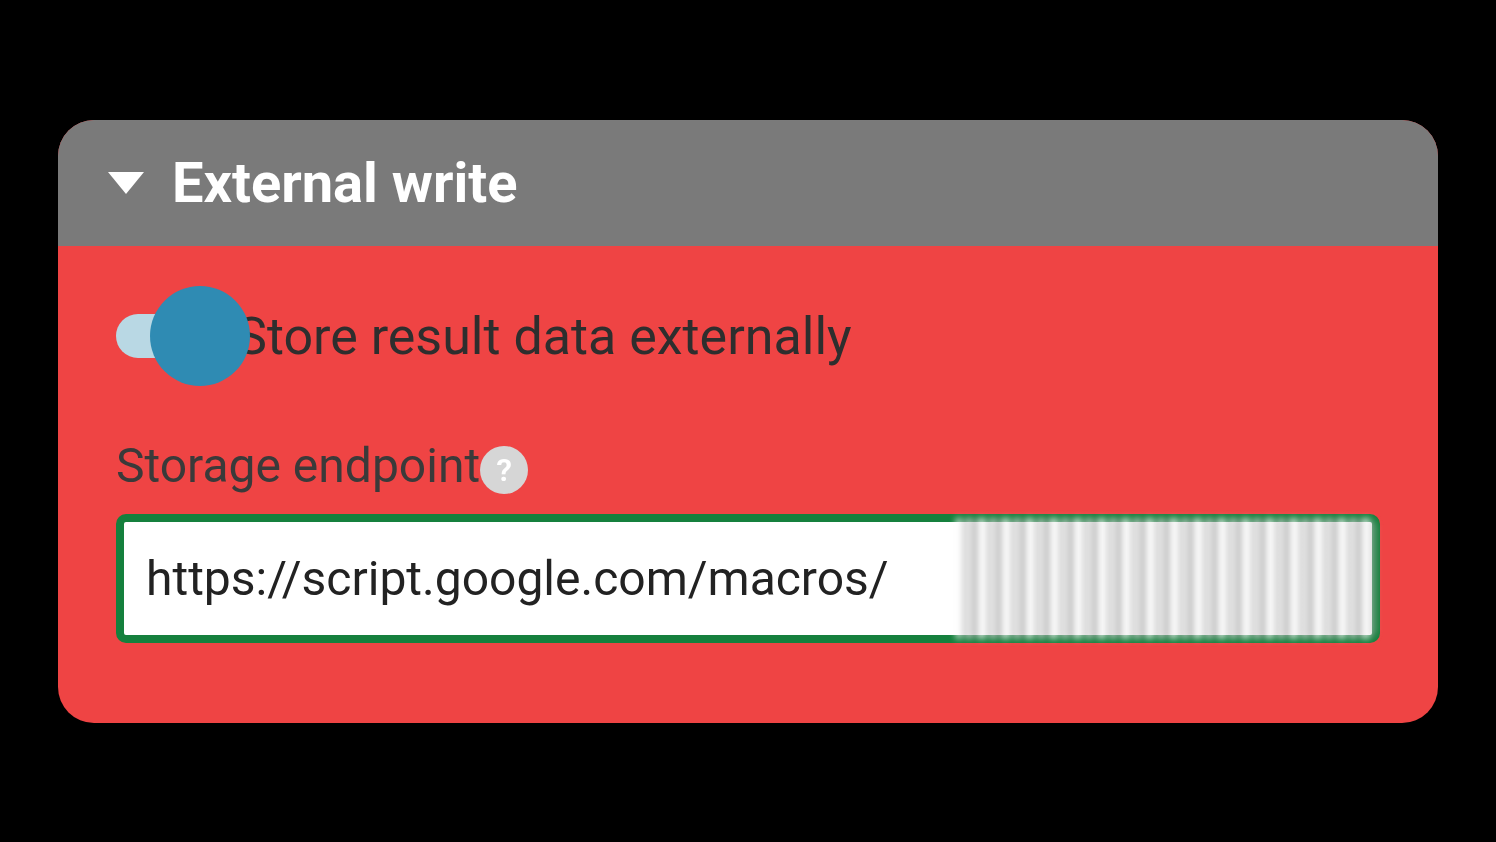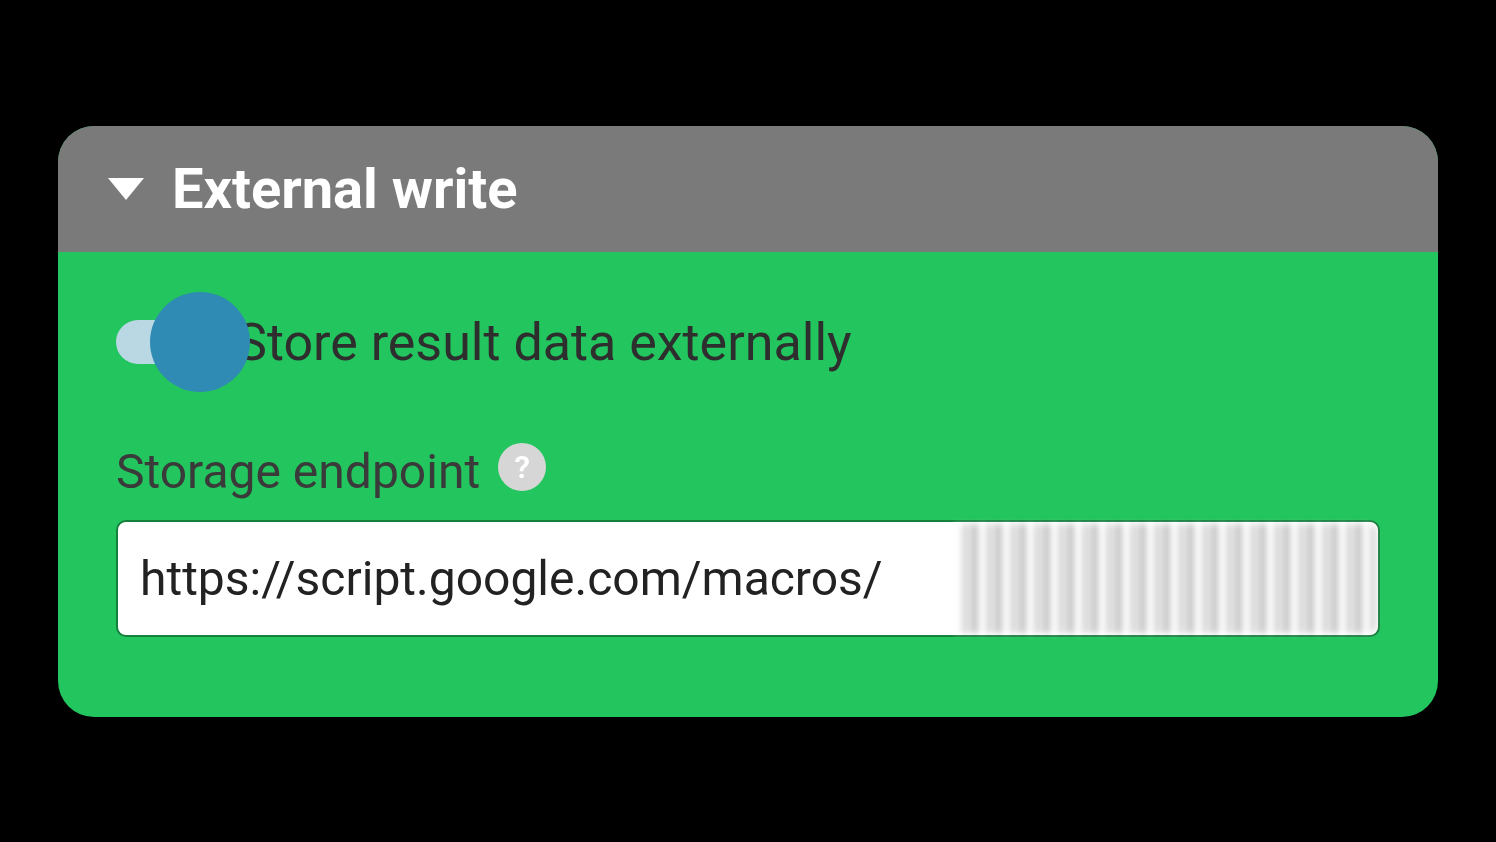--- a/index.html
+++ b/index.html
@@ -11,21 +11,21 @@
       width: 1496px;
       height: 842px;
       background: #000000;
       font-family: -apple-system, BlinkMacSystemFont, "Segoe UI", Roboto, "Helvetica Neue", Arial, sans-serif;
       display: flex;
       align-items: center;
       justify-content: center;
     }
     .panel {
       width: 1380px;
-      background: #22c55e;
+      background: #ef4444;
       border-radius: 36px;
       overflow: hidden;
       box-shadow: 0 4px 24px rgba(0,0,0,0.3);
     }
     .panel-header {
       background: #7a7a7a;
       padding: 30px 50px;
       display: flex;
       align-items: center;
       gap: 28px;
@@ -75,22 +75,21 @@
       background: #2f8bb3;
       border-radius: 50%;
     }
     .toggle-label {
       font-size: 52px;
       color: #2e2e2e;
       font-weight: 400;
     }
     .field-label-row {
       display: flex;
-      align-items: flex-start;
-      gap: 18px;
+      align-items: flex-end;
       margin-bottom: 20px;
     }
     .field-label {
       font-size: 48px;
       color: #3a3a3a;
       font-weight: 400;
     }
     .help-icon {
       width: 48px;
       height: 48px;
@@ -98,21 +97,21 @@
       border-radius: 50%;
       display: flex;
       align-items: center;
       justify-content: center;
       font-size: 32px;
       color: #ffffff;
       font-weight: 600;
     }
     .text-input {
       width: 100%;
-      border: 2px solid #15803d;
+      border: 8px solid #15803d;
       border-radius: 10px;
       font-size: 48px;
       color: #222222;
       padding: 28px 22px;
       background: #ffffff;
       font-family: inherit;
       outline: none;
       overflow: hidden;
       white-space: nowrap;
       text-overflow: clip;

